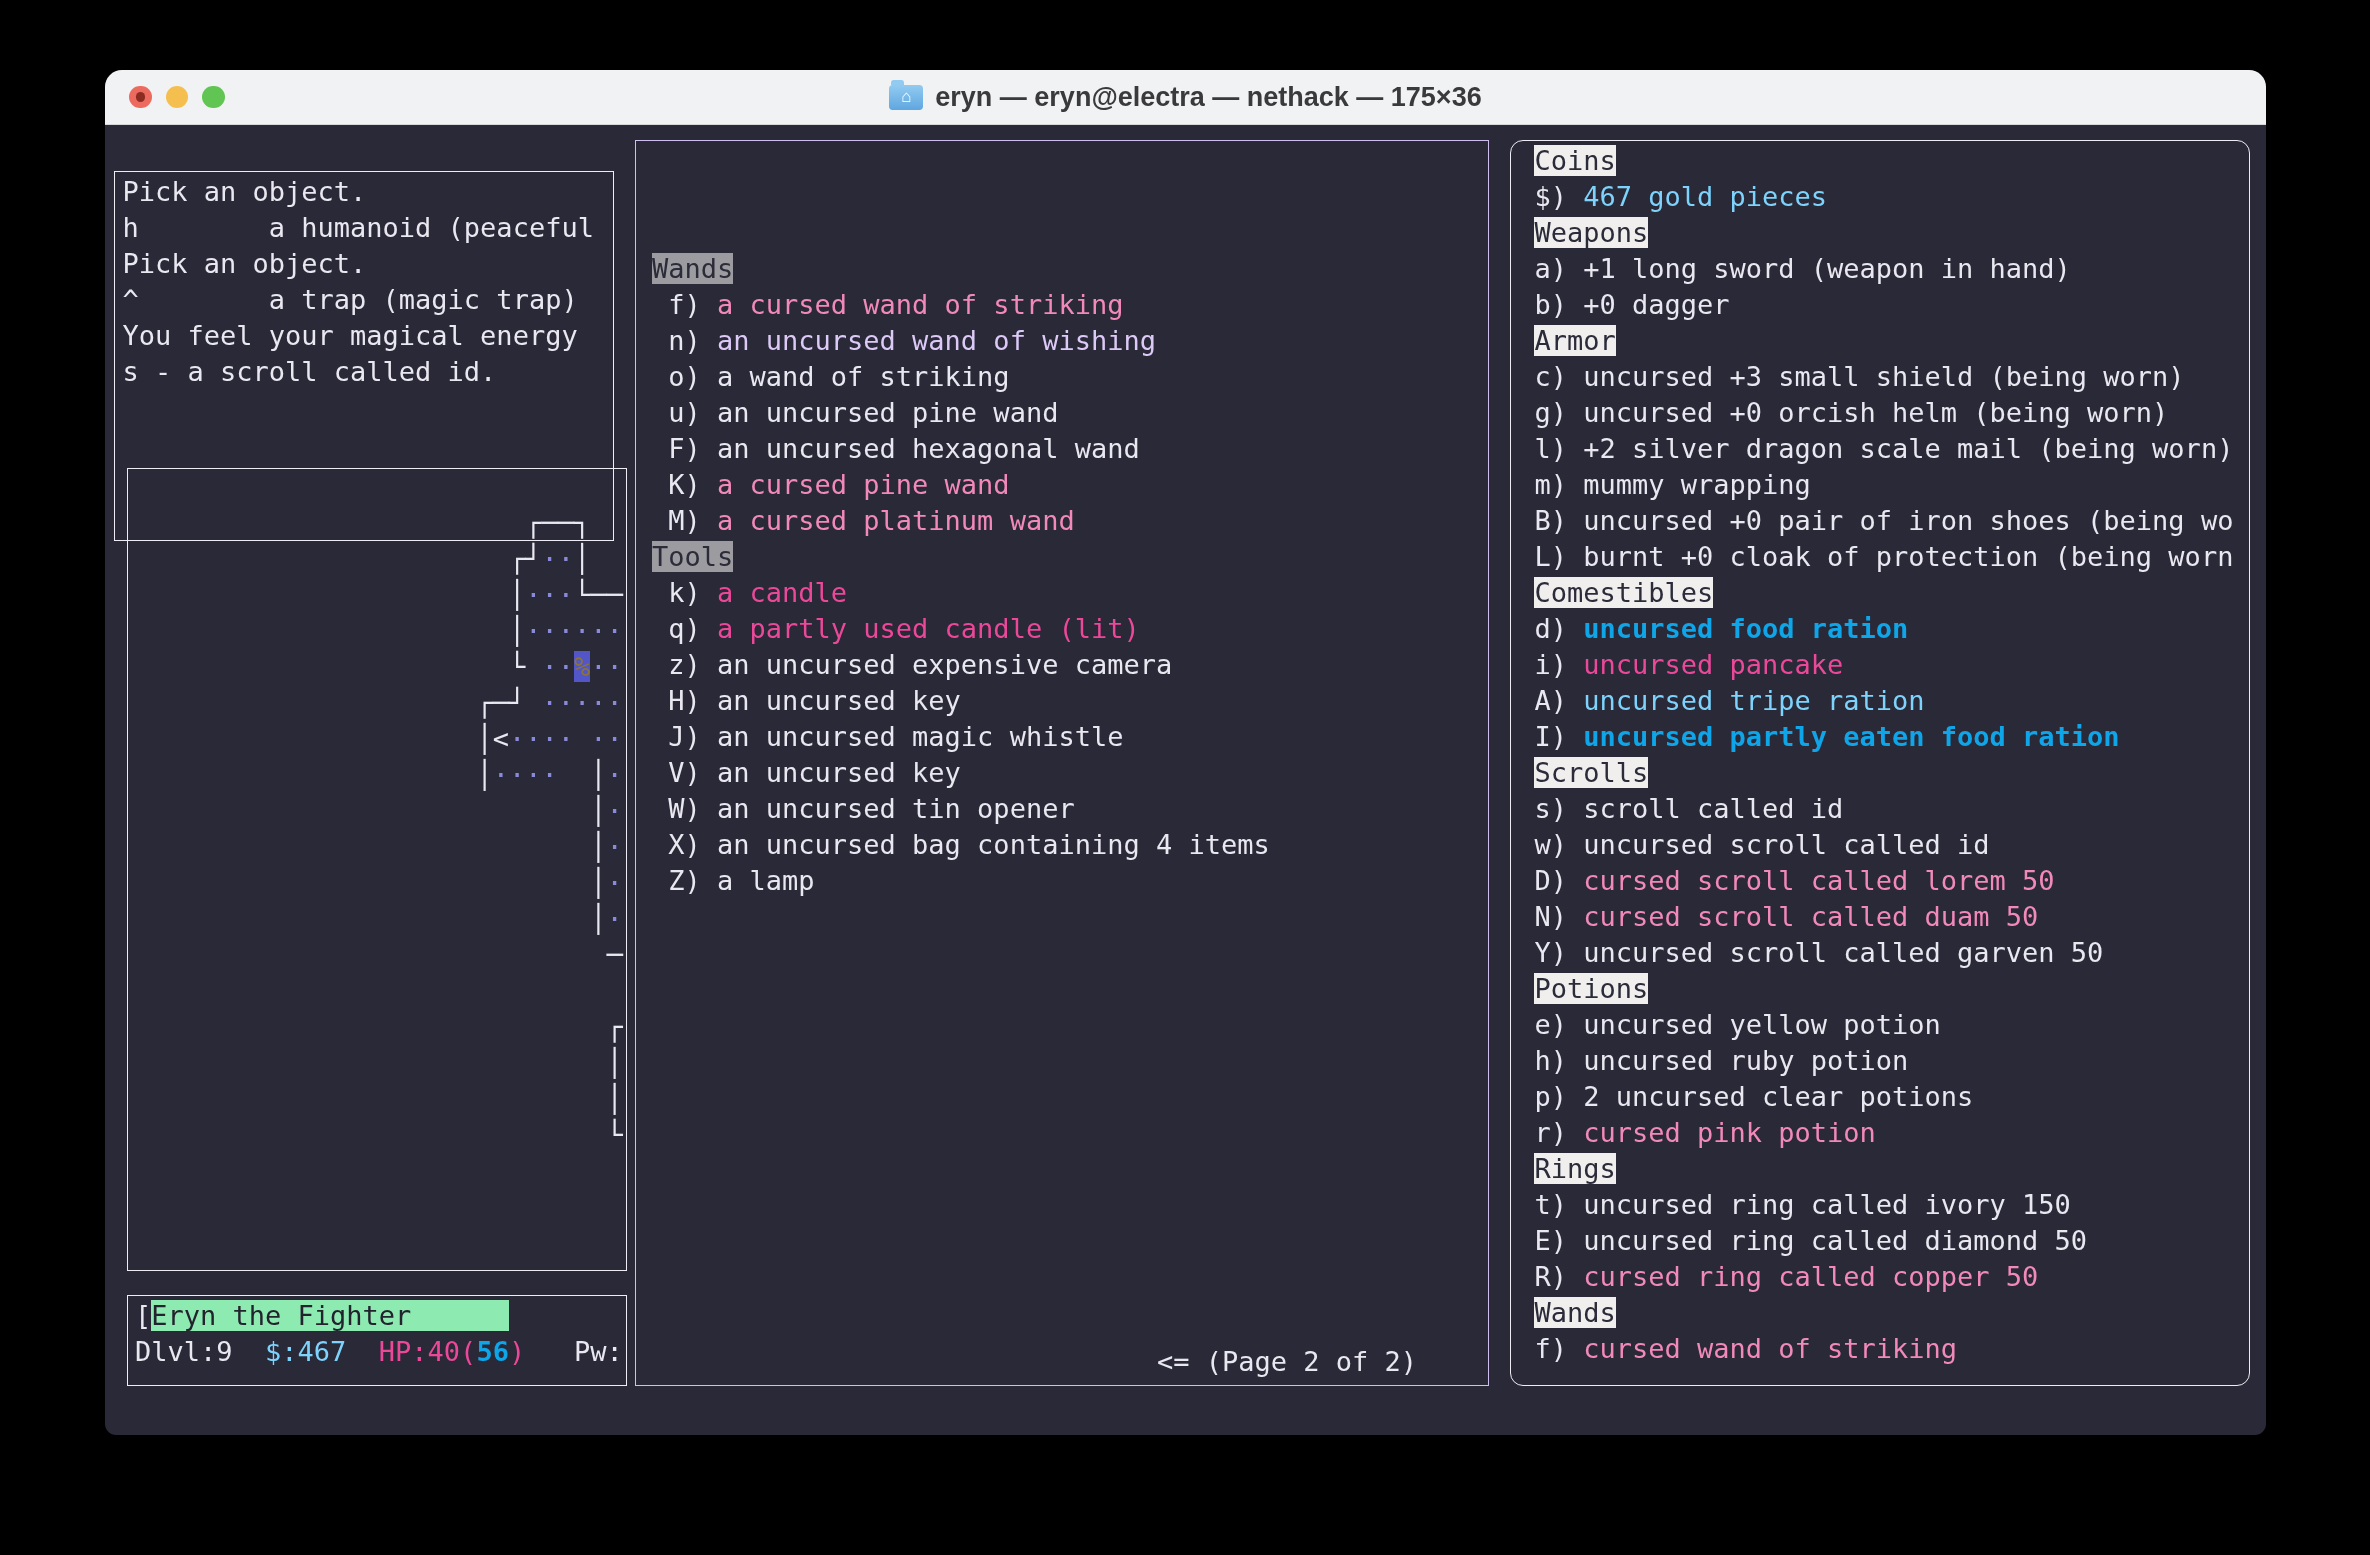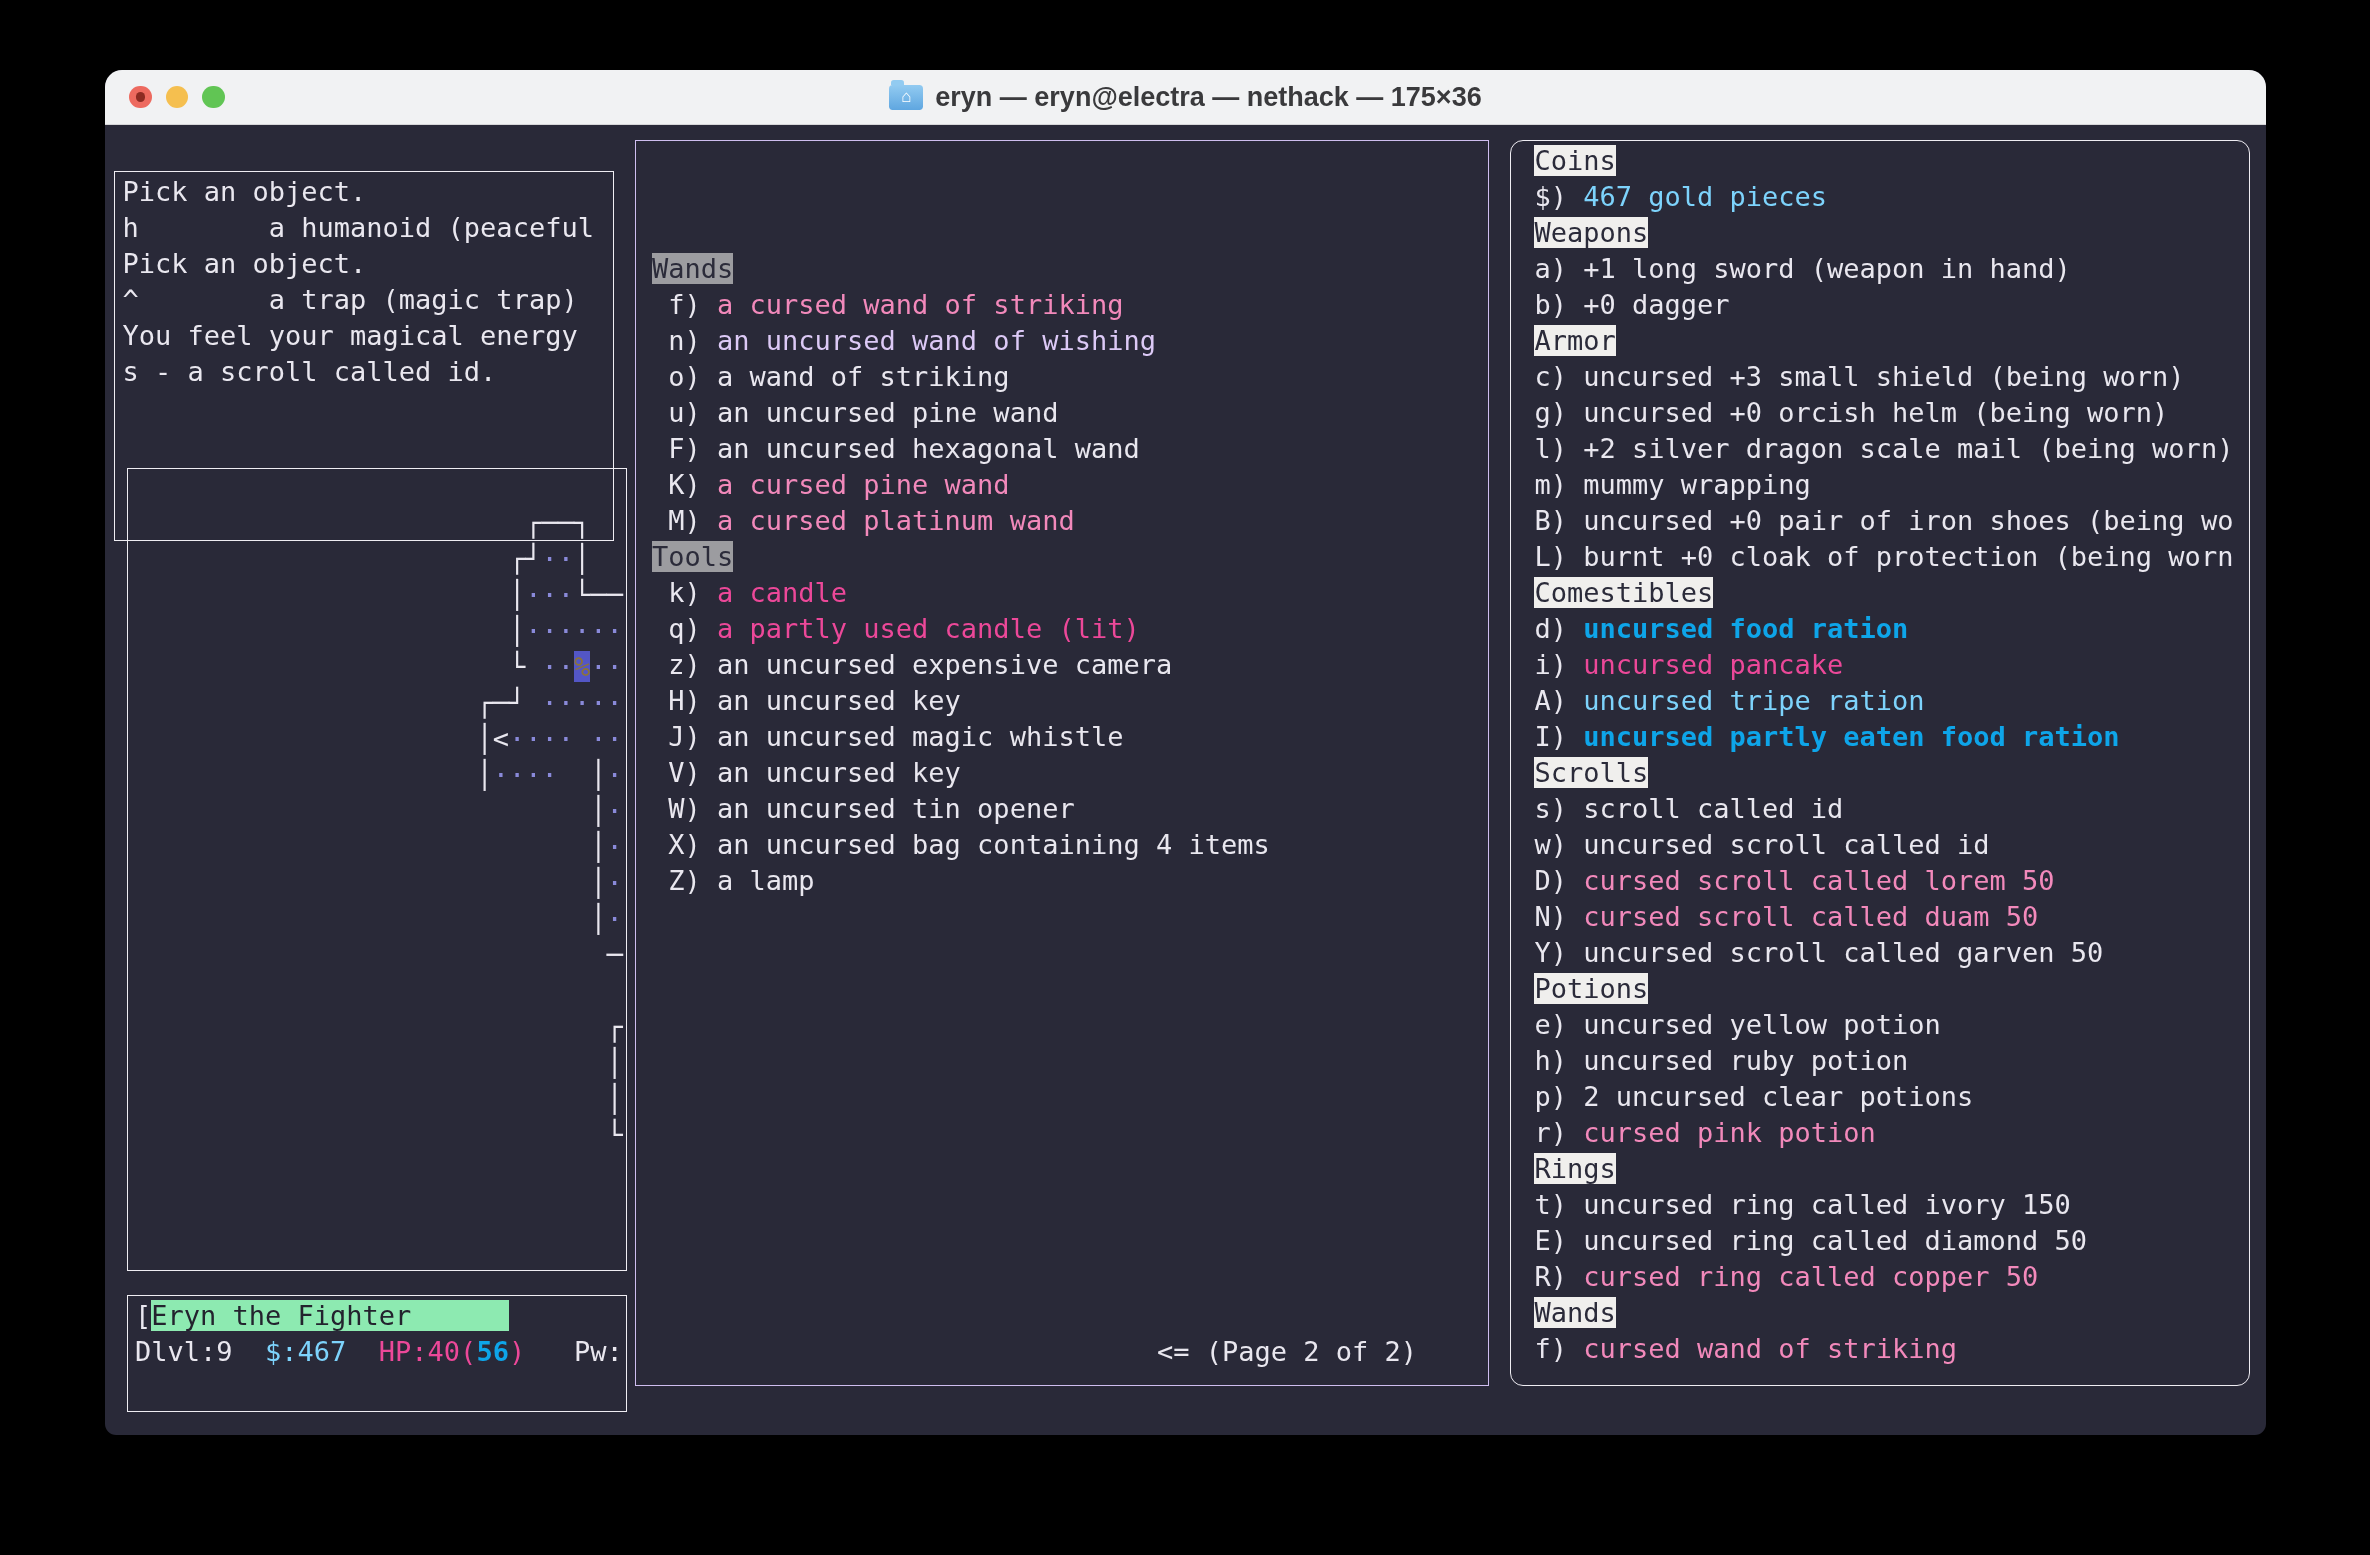--- a/index.html
+++ b/index.html
@@ -21,37 +21,37 @@
           position:relative;display:inline-flex;align-items:center;justify-content:center;
           color:#fff;font-size:17px;font-weight:400;}
   .folder::before{content:"";position:absolute;top:-4.7px;left:1.9px;width:13px;height:5.6px;
                   background:#92cbf1;border-radius:2.8px 2.8px 0 0;}
   .term{position:absolute;left:0;top:54px;right:0;bottom:0;}
   .pane{position:absolute;border:1.9px solid #efedf3;box-sizing:border-box;
         font-size:27px;line-height:36px;color:#e9e7ef;white-space:pre;overflow:hidden;}
   .pane.active{border-color:#cfbef0;}
   #pane-messages{left:9px;top:16px;width:500px;height:370px;padding:1.9px 0 0 7.5px;margin-top:31px;}
   #pane-map{left:21.5px;top:344px;width:500px;height:803px;padding:0 0 0 7.5px;}
-  #pane-status{left:21.5px;top:1171px;width:500px;height:117px;padding:1.9px 0 0 7.5px;}
+  #pane-status{left:21.5px;top:1171px;width:500px;height:91px;padding:1.9px 0 0 7.5px;}
   #pane-invpage{left:530px;top:16px;width:854px;height:1246px;padding:1.9px 0 0 16px;}
   #pane-invfull{left:1405px;top:16px;width:740px;height:1246px;padding:1.9px 0 0 23.4px;border-radius:13px;}
   .tl{height:36px;}
   .c-white{color:#e9e7ef;}
   .c-pink{color:#f289bb;font-weight:normal;}
   .c-lav{color:#dcc9f6;}
   .c-green{color:#ec4899;}
   .c-greenb{color:#0ea5e9;font-weight:bold;}
   .c-yellow{color:#7dd3fc;}
   .c-hdrg{background:#9c9ca0;color:#2b2b3a;}
   .c-hdrw{background:#f0efed;color:#2b2b3a;}
   .c-name{background:#8deab1;color:#23232e;}
   .c-dot{color:#8a8ada;}
   .c-wall{color:#e9e7ef;}
   .c-cursor{background:#5356c6;color:#8b7339;}
-  .page-footer{position:absolute;right:71px;bottom:15px;color:#e9e7ef;}
+  .page-footer{position:absolute;right:71px;bottom:5px;color:#e9e7ef;}
 </style>
 </head>
 <body>
 
 <div class="window">
   <div class="titlebar">
     <div class="lights">
       <span class="light light-red"></span>
       <span class="light light-yellow"></span>
       <span class="light light-green"></span>

